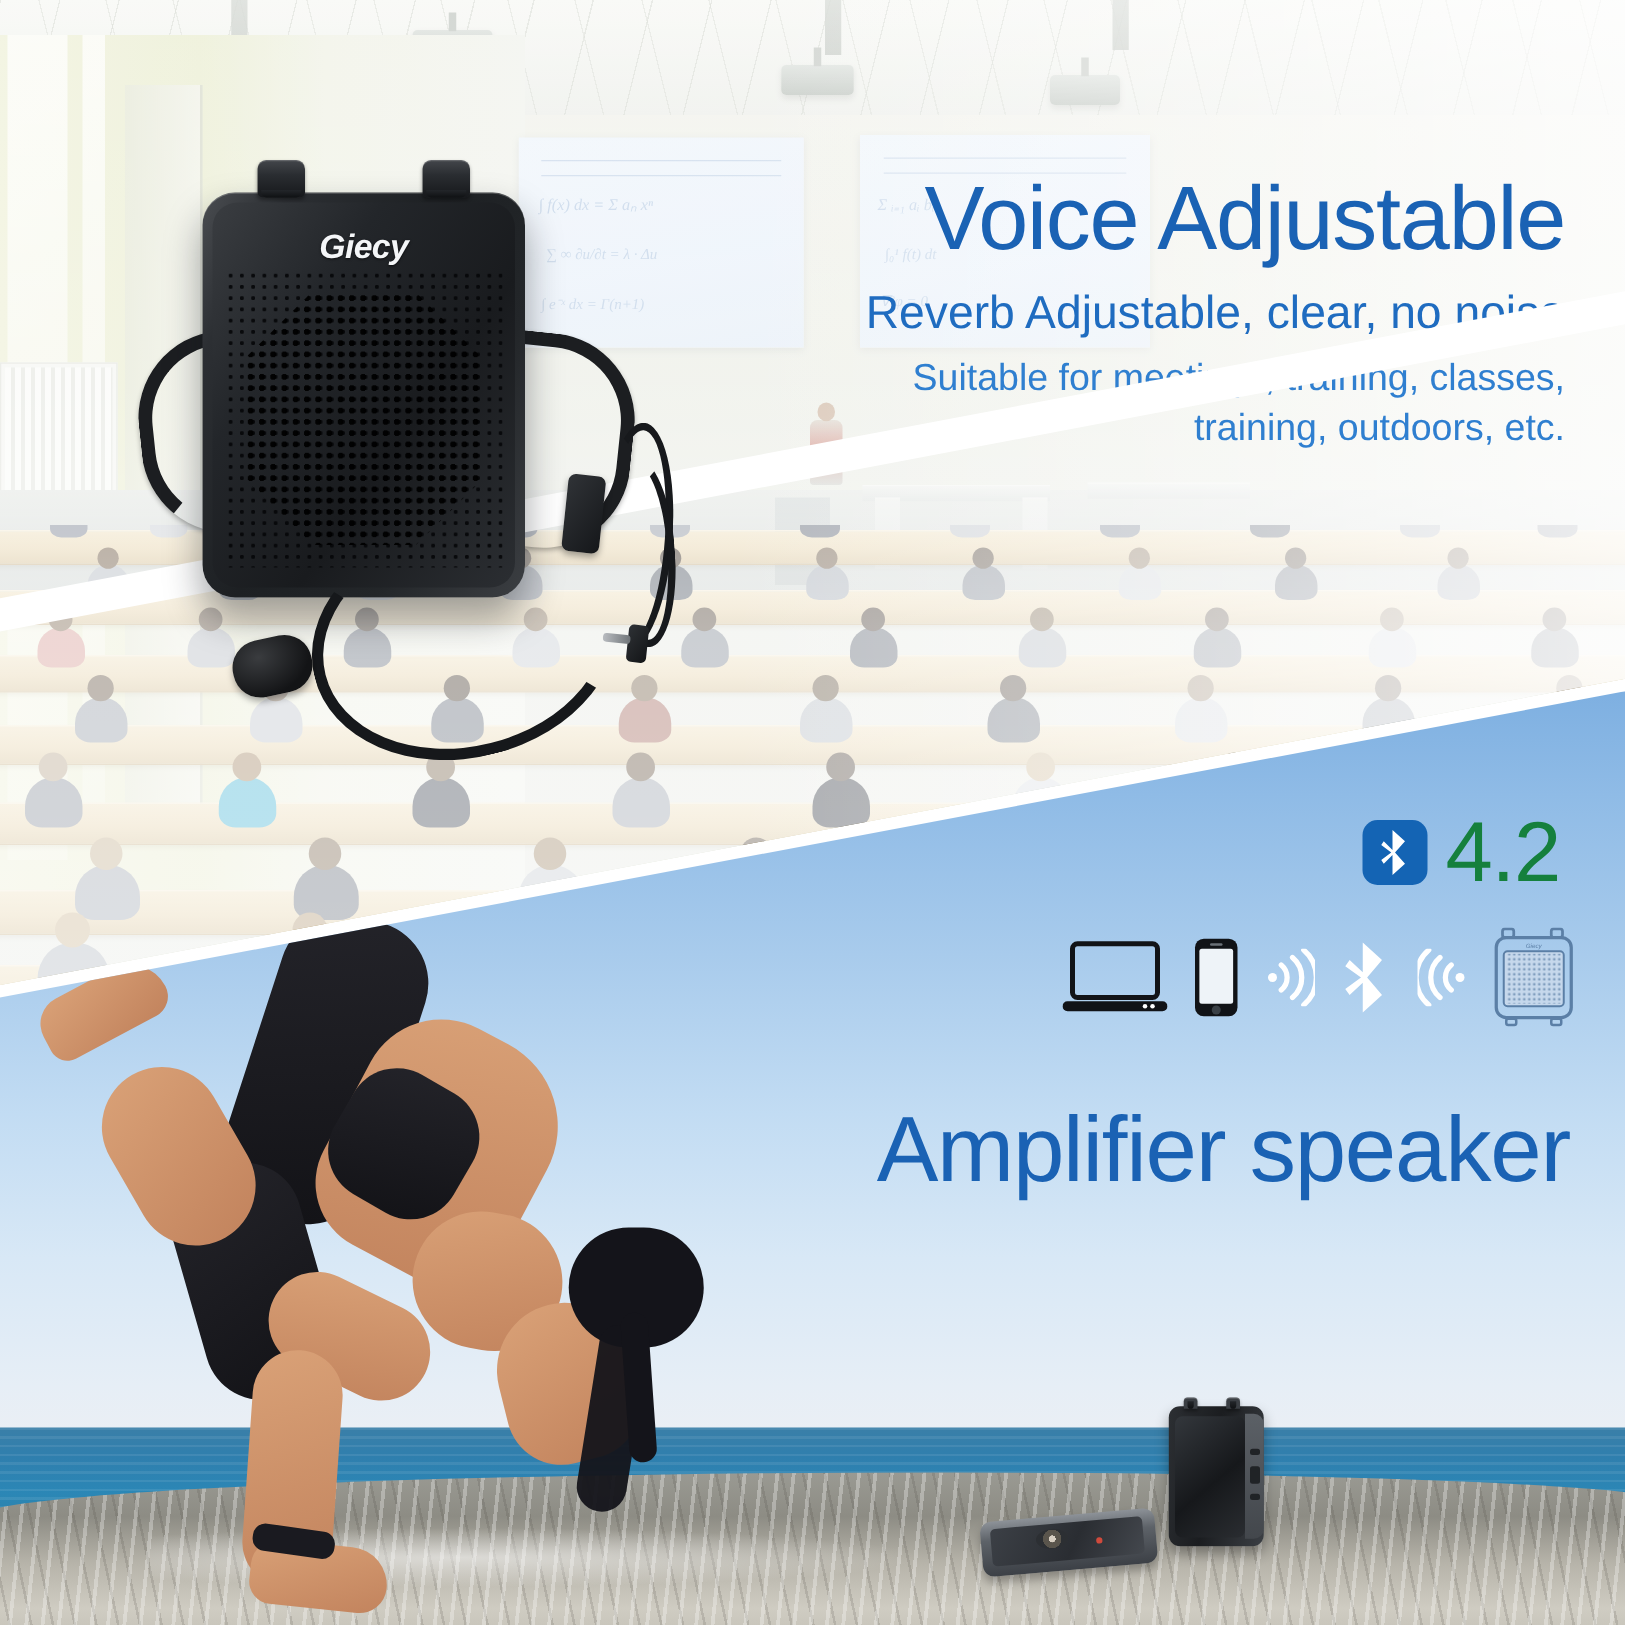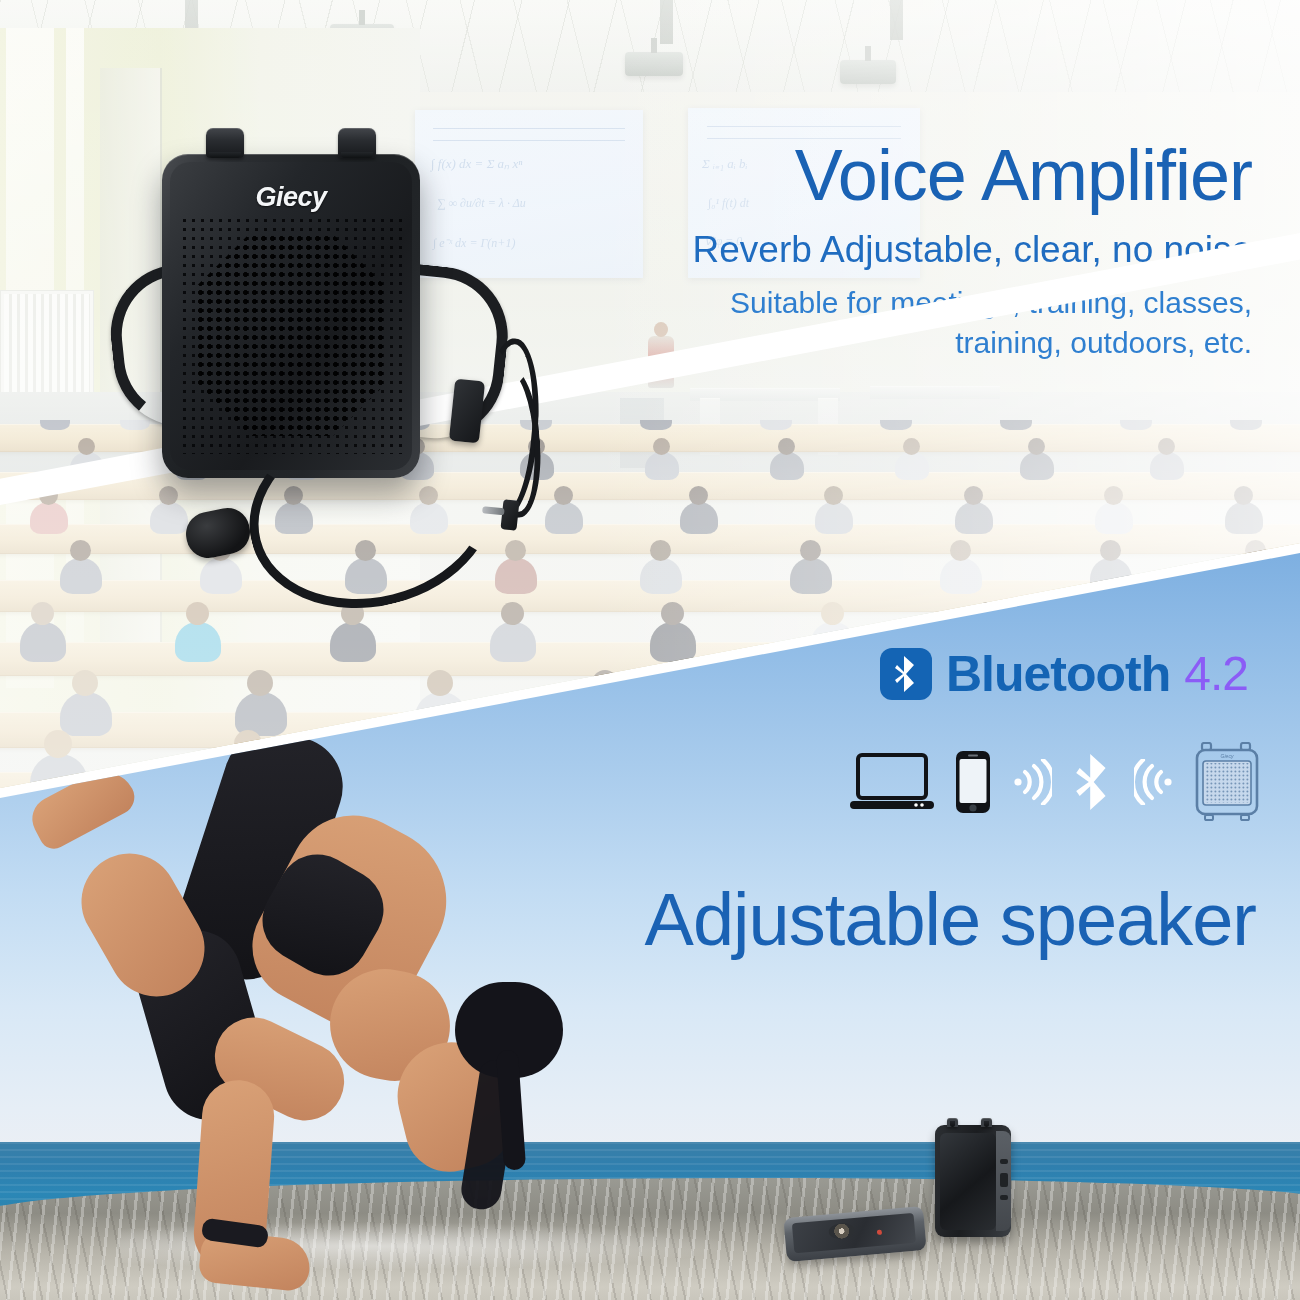--- a/index.html
+++ b/index.html
@@ -282,21 +282,21 @@
   .bt-badge{
     width:52px; height:52px; border-radius:12px;
     background:#1464b4;
     display:flex; align-items:center; justify-content:center;
   }
   .bt-word{
     font-size:50px; font-weight:bold; color:#1464b4; letter-spacing:-1px;
     line-height:1;
   }
   .bt-ver{
-    font-size:48px; color:#8b5cf6; letter-spacing:-1px; line-height:1; font-weight:400;
+    font-size:68px; color:#15803d; letter-spacing:-1px; line-height:1; font-weight:400;
   }
 
   .dev-row{
     position:absolute;
     right: 40px; top: 742px;
     display:flex; align-items:center; gap:20px;
     z-index: 22;
   }
 
   
@@ -648,21 +648,21 @@
         <div class="head" style="left:44px;top:310px;width:28px;height:28px;background:#cdb895;"></div>
         <div class="person" style="left:220px;top:334px;width:58px;height:50px;background:#787f8b;"></div>
         <div class="head" style="left:234px;top:310px;width:28px;height:28px;background:#b39a76;"></div>
       </div>
 
       <div class="wash-top"></div>
       <div class="wash-right"></div>
     </div>
 
     <div class="top-copy">
-      <div class="t-h1">Voice Amplifier</div>
+      <div class="t-h1">Voice Adjustable</div>
       <div class="t-h2">Reverb Adjustable, clear, no noise</div>
       <div class="t-h3">Suitable for meetings, training, classes,</div>
       <div class="t-h3" style="margin-top:0;">training, outdoors, etc.</div>
     </div>
   </div>
 
   <div class="panel-bottom">
     <div class="sky"></div>
     <div class="sea"></div>
     <div class="rock"></div>
@@ -714,21 +714,20 @@
       <div class="port" style="top:48px;height:14px;"></div>
       <div class="port" style="top:70px;"></div>
     </div>
 
     <div class="bt-logo">
       <div class="bt-badge">
         <svg width="30" height="40" viewBox="0 0 30 40" aria-hidden="true">
           <path d="M13 2 L23 11 L15 20 L23 29 L13 38 L13 22 L6 29 L4 26 L12 20 L4 14 L6 11 L13 18 Z" fill="#ffffff"></path>
         </svg>
       </div>
-      <div class="bt-word">Bluetooth</div>
       <div class="bt-ver">4.2</div>
     </div>
 
     <div class="dev-row">
 
       <span>
         <svg width="84" height="60" viewBox="0 0 84 60" aria-hidden="true">
           <rect x="8" y="3" width="68" height="43" rx="4" fill="none" stroke="#111317" stroke-width="4"></rect>
           <rect x="0" y="49" width="84" height="8" rx="4" fill="#111317"></rect>
           <circle cx="66" cy="53" r="1.8" fill="#ffffff"></circle>
@@ -784,21 +783,21 @@
             </pattern>
           </defs>
           <rect x="11" y="73" width="8" height="5" rx="1.6" fill="none" stroke="#5b7fa6" stroke-width="2"></rect>
           <rect x="47" y="73" width="8" height="5" rx="1.6" fill="none" stroke="#5b7fa6" stroke-width="2"></rect>
           <text x="33" y="16" font-size="5" fill="#5b7fa6" text-anchor="middle" font-family="Liberation Sans, sans-serif" font-style="italic">Giecy</text>
         </svg>
       </span>
     </div>
 
     <div class="bot-copy">
-      <div class="b-h1">Adjustable speaker</div>
+      <div class="b-h1">Amplifier speaker</div>
     </div>
   </div>
 
   <div class="divider"></div>
 
   <div class="product">
 
     <div class="hook" style="left:-38px; top:148px; width:86px; height:140px;
                 border-color:#1c1e21 transparent transparent #1c1e21;
                 border-radius:70px 0 0 70px; transform:rotate(-6deg);"></div>

